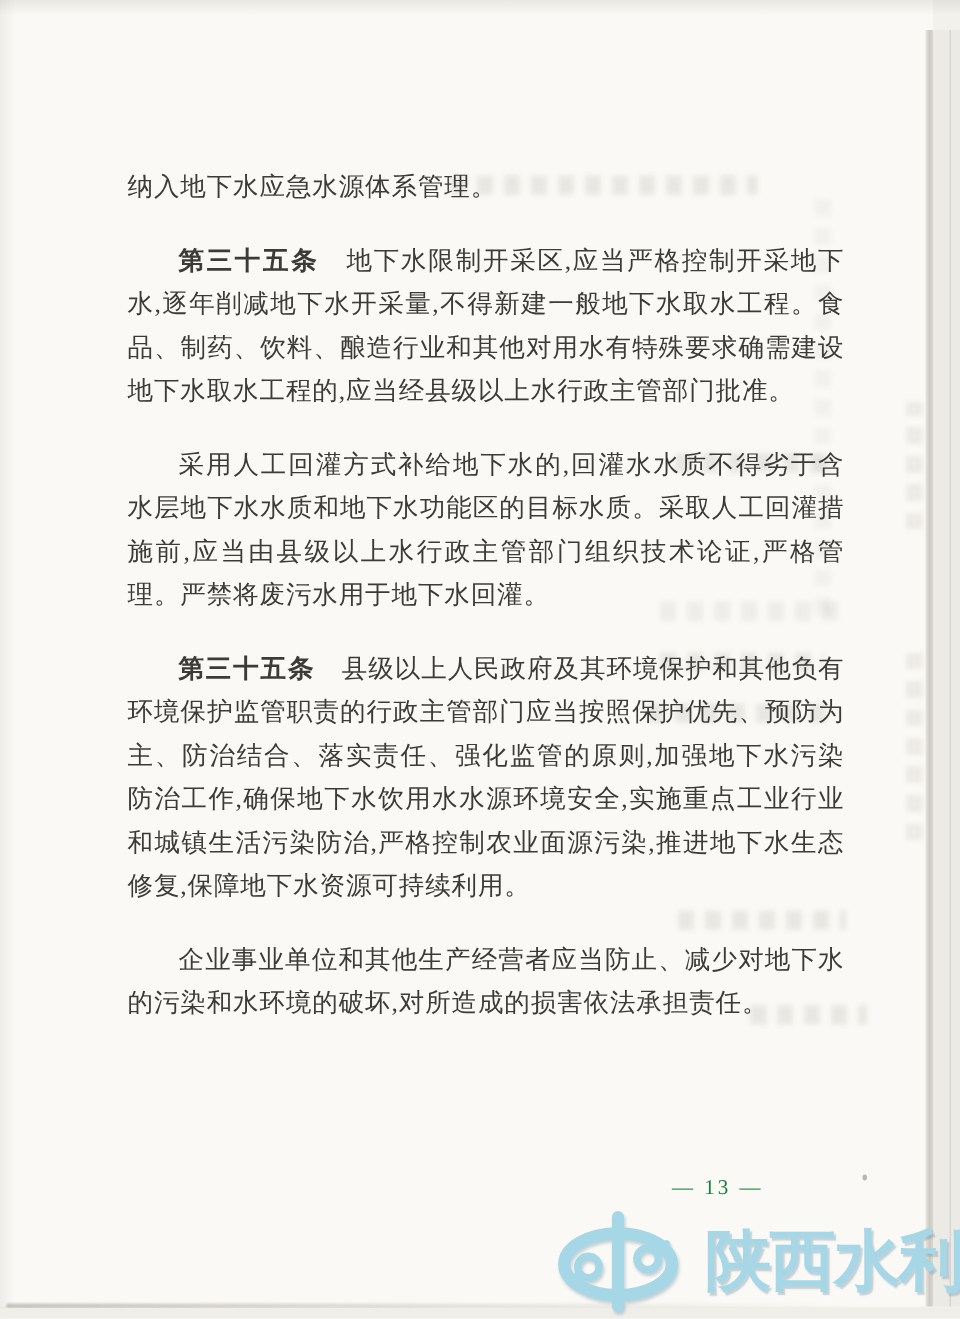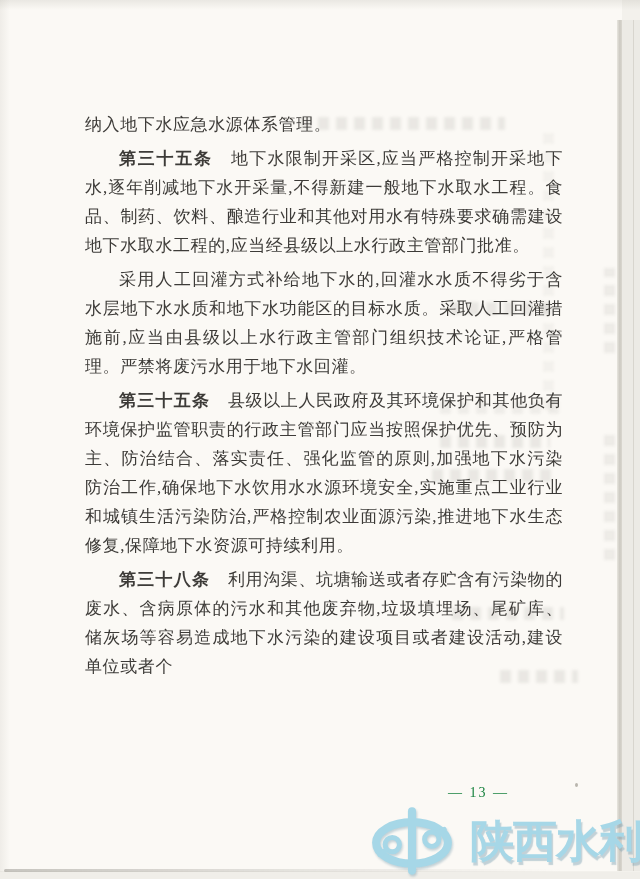--- a/index.html
+++ b/index.html
@@ -29,21 +29,21 @@
   .bottom-band{position:absolute;left:0;top:872px;width:640px;height:7px;background:#f0eee9;}
 
   
   .doc-body{
     position:absolute;left:85px;top:110px;width:478px;
     color:var(--ink,#3d3b38);
     font-size:17px;line-height:29px;letter-spacing:.6px;
     text-align:justify;text-align-last:left;word-break:break-all;
   }
   .doc-body p{margin:0;font-family:Liberation Serif, serif;}
-  .doc-body p + p{margin-top:5px;}
+  .doc-body p + p{margin-top:20px;}
   .doc-body p.indent{text-indent:2em;}
   .doc-body b{font-weight:700;letter-spacing:1.2px;}
 
   
   .ghost{position:absolute;opacity:.8;filter:blur(1.6px);pointer-events:none;}
   .ghost-h{height:13px;
     background-image:repeating-linear-gradient(90deg,rgba(142,140,133,.20) 0 11px,rgba(142,140,133,0) 11px 18px);}
   .ghost-v{width:11px;
     background-image:repeating-linear-gradient(0deg,rgba(142,140,133,.16) 0 11px,rgba(142,140,133,0) 11px 19px);}
 
@@ -84,21 +84,21 @@
   <div class="ghost ghost-h" style="left:432px;top:469px;width:125px;"></div>
   <div class="ghost ghost-v" style="left:604px;top:430px;height:130px;"></div>
   <div class="ghost ghost-h" style="left:452px;top:607px;width:112px;"></div>
   <div class="ghost ghost-h" style="left:500px;top:670px;width:78px;"></div>
 
   <div class="doc-body" id="doc-body">
       <p class=""><span>纳入地下水应急水源体系管理。</span></p>
       <p class="indent"><b>第三十五条</b>　<span>地下水限制开采区,应当严格控制开采地下水,逐年削减地下水开采量,不得新建一般地下水取水工程。食品、制药、饮料、酿造行业和其他对用水有特殊要求确需建设地下水取水工程的,应当经县级以上水行政主管部门批准。</span></p>
       <p class="indent"><span>采用人工回灌方式补给地下水的,回灌水水质不得劣于含水层地下水水质和地下水功能区的目标水质。采取人工回灌措施前,应当由县级以上水行政主管部门组织技术论证,严格管理。严禁将废污水用于地下水回灌。</span></p>
       <p class="indent"><b>第三十五条</b>　<span>县级以上人民政府及其环境保护和其他负有环境保护监管职责的行政主管部门应当按照保护优先、预防为主、防治结合、落实责任、强化监管的原则,加强地下水污染防治工作,确保地下水饮用水水源环境安全,实施重点工业行业和城镇生活污染防治,严格控制农业面源污染,推进地下水生态修复,保障地下水资源可持续利用。</span></p>
-      <p class="indent"><b>第三十八条</b>　<span>利用沟渠、坑塘输送或者存贮含有污染物的废水、含病原体的污水和其他废弃物,垃圾填埋场、尾矿库、储灰场等容易造成地下水污染的建设项目或者建设活动,建设单位或者个</span></p>
+      <p class="indent"><span>企业事业单位和其他生产经营者应当防止、减少对地下水的污染和水环境的破坏,对所造成的损害依法承担责任。</span></p>
     </div>
 
   <div class="page-number">— 13 —</div>
 
   <div class="edge-line"></div>
   <div class="edge-band">
       <div class="inner-line"></div>
     </div>
   <div class="bottom-shadow"></div>
   <div class="bottom-band"></div>

